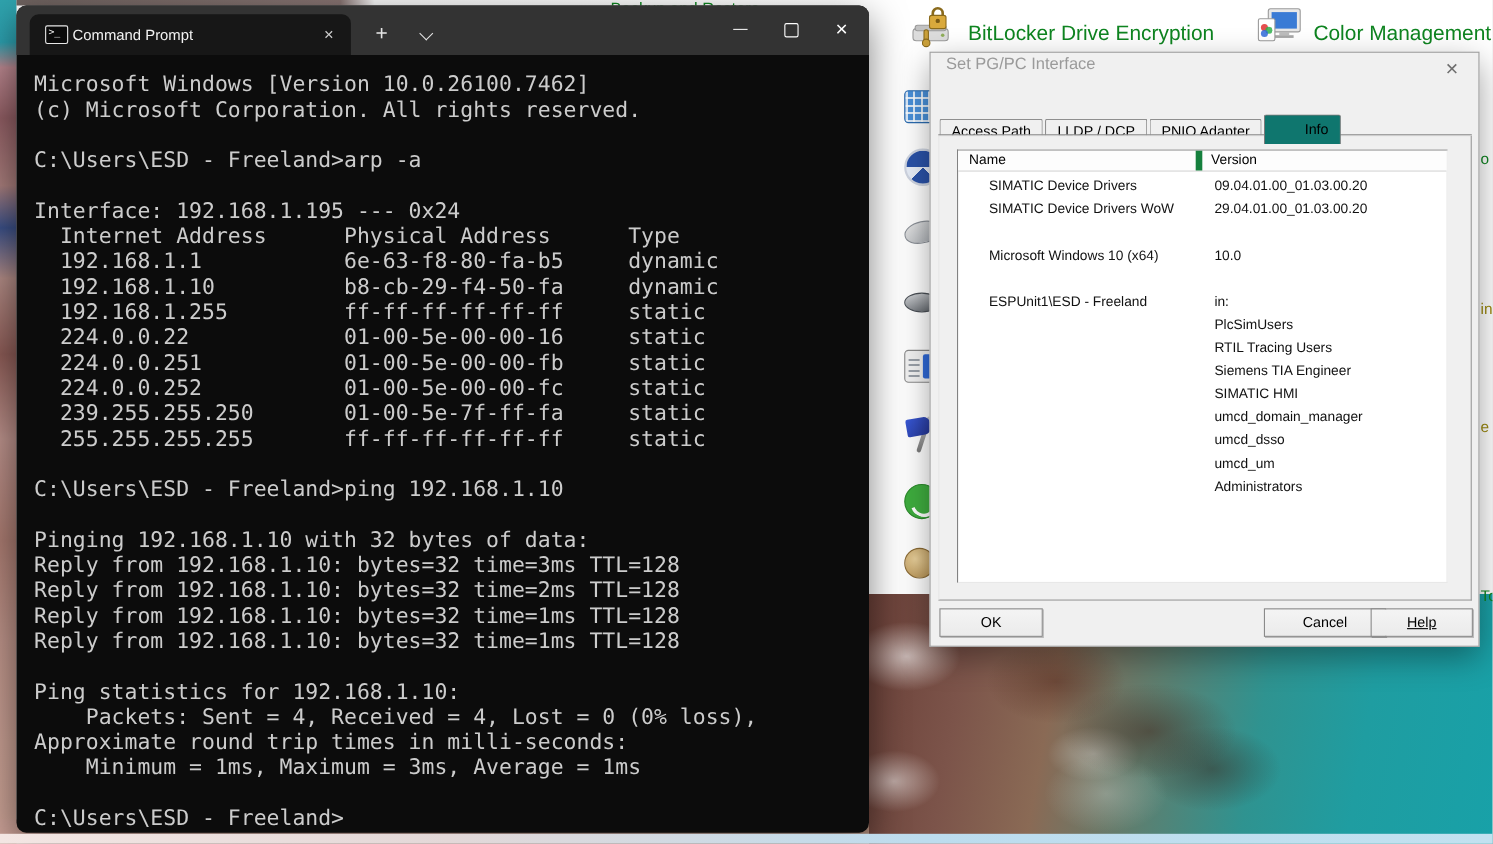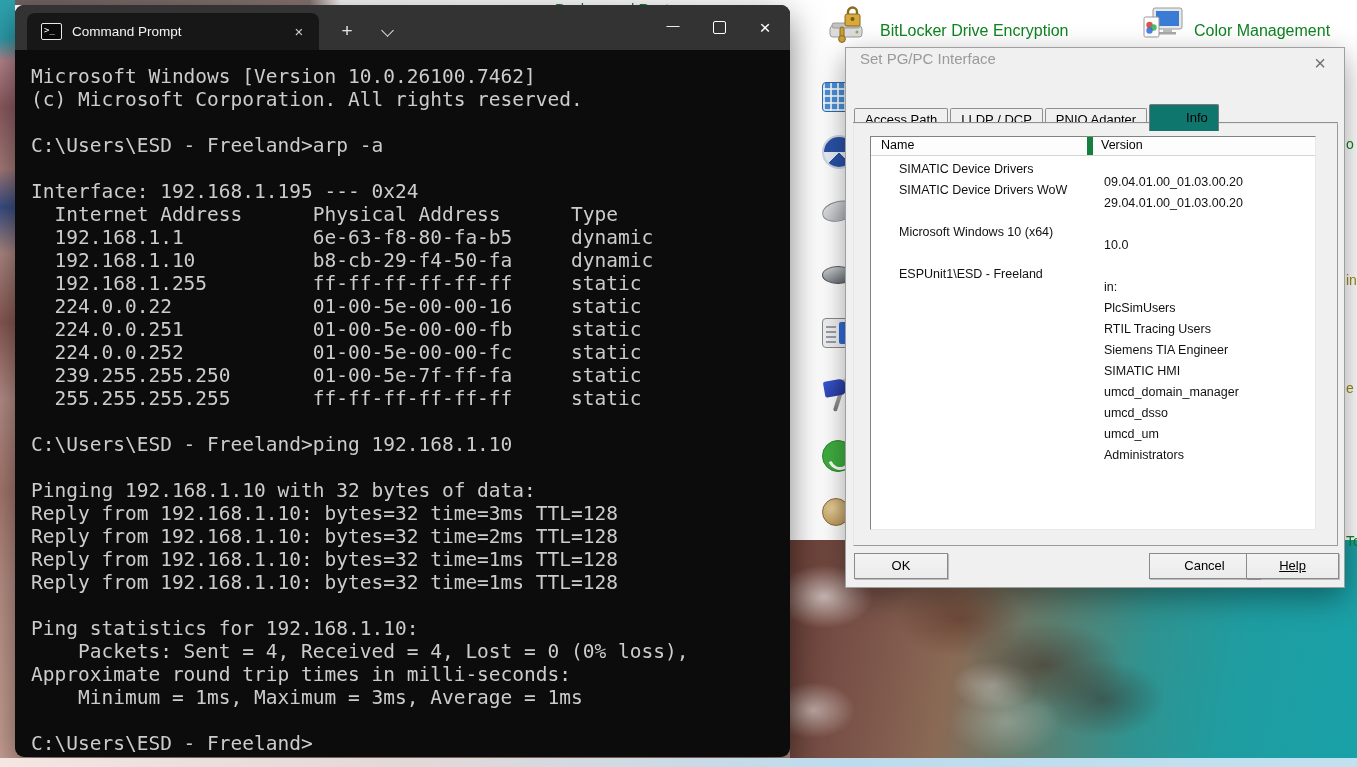--- a/index.html
+++ b/index.html
@@ -23,36 +23,36 @@
       radial-gradient(ellipse 80px 50px at 38% 80%,rgba(230,240,238,.28),rgba(230,240,238,0) 70%),
       radial-gradient(ellipse 90px 55px at 55% 70%,rgba(52,30,22,.45),rgba(52,30,22,0) 70%),
       radial-gradient(ellipse 60px 35px at 36% 64%,rgba(255,255,255,.35),rgba(255,255,255,0) 70%),
       linear-gradient(100deg,#6a4038 0%,#7c544a 16%,#8a6a55 30%,#5d7f70 46%,#2f9390 62%,#1f9da1 78%,#18a1a8 100%);}
   #taskbar{position:absolute;left:0;top:758px;width:1357px;height:9px;
     background:linear-gradient(90deg,#f3e6e3 0%,#e3d8d8 30%,#bcdcee 62%,#c2e1f0 100%);}
 
   
   #cp-panel{position:absolute;left:790px;top:0;width:567px;height:540px;background:#ffffff;}
   .cp-link-row{position:absolute;top:5px;display:flex;align-items:center;gap:10px;}
-  .cp-link{font-size:16px;margin-top:12px;}
+  .cp-link{font-size:19px;margin-top:12px;}
   #cp-frag-top{position:absolute;left:540px;top:0;font-size:15px;white-space:nowrap;}
   .cp-edge-frag{position:absolute;left:1346px;width:11px;overflow:hidden;font-size:14px;}
   .cp-icon-col{position:absolute;left:822px;top:0;width:34px;height:540px;}
   .cpi{position:absolute;left:0;}
 
   
   #terminal{position:absolute;left:15px;top:5px;width:775px;height:752px;border-radius:9px;
     background:#0c0c0c;box-shadow:0 12px 34px rgba(0,0,0,.5);}
   #term-titlebar{position:absolute;left:0;top:0;width:775px;height:45px;background:#333333;
     border-radius:9px 9px 0 0;}
   #term-tab{position:absolute;left:12px;top:8px;width:292px;height:37px;background:#171717;
     border-radius:8px 8px 0 0;display:flex;align-items:center;padding:0 10px 0 14px;box-sizing:border-box;}
   .cmd-ico{width:17px;height:15px;background:#0a0a0a;border:1px solid #e8e8e8;border-radius:2px;
     color:#ffffff;font-size:9px;line-height:13px;padding-left:2px;font-family:"DejaVu Sans Mono",monospace;}
-  #term-tab-title{color:#f2f2f2;font-size:13.5px;margin-left:10px;flex:1;}
+  #term-tab-title{color:#f2f2f2;font-size:13.5px;margin-left:4px;flex:1;}
   .tab-close{color:#cfcfcf;font-size:15px;width:20px;text-align:center;cursor:default;}
   #new-tab-btn{position:absolute;left:318px;top:12px;color:#e4e4e4;font-size:19px;width:28px;height:28px;
     text-align:center;line-height:27px;}
   #tab-chevron{position:absolute;left:368px;top:21px;width:8px;height:8px;border-right:1.6px solid #e4e4e4;
     border-bottom:1.6px solid #e4e4e4;transform:rotate(45deg);}
   #caption-btns{position:absolute;right:2px;top:0;height:45px;display:flex;}
   .cap-btn{width:46px;height:45px;display:flex;align-items:center;justify-content:center;color:#ffffff;}
   .glyph-min{font-size:13px;margin-top:-4px;}
   .glyph-max{width:11px;height:11px;border:1.2px solid #ffffff;border-radius:2px;}
   .glyph-close{font-size:19px;}
@@ -74,21 +74,21 @@
     border:1px solid #9a9a9a;border-top-color:#e6e6e6;border-left-color:#e6e6e6;box-sizing:border-box;z-index:1;}
   .pane-topline{position:absolute;left:7px;top:74px;width:485px;height:1px;background:#8f8f8f;z-index:2;}
   #listbox{position:absolute;left:16px;top:12px;width:446px;height:394px;background:#ffffff;
     border:1px solid #828282;border-bottom-color:#e8e8e8;border-right-color:#e8e8e8;box-sizing:border-box;}
   #lv-header{display:flex;height:18px;border-bottom:1px solid #d5d5d5;background:#fdfdfd;font-size:12.5px;}
   .lv-h1{width:222px;border-right:6px solid #15803d;padding-left:10px;line-height:17px;box-sizing:border-box;}
   .lv-h2{flex:1;padding-left:8px;line-height:17px;}
   #lv-rows{padding-top:6px;}
   .lv-row{display:flex;height:21px;font-size:12.5px;color:#111;}
   .lv-name{width:205px;padding-left:28px;white-space:nowrap;overflow:hidden;}
-  .lv-ver{padding-left:0;white-space:nowrap;margin-top:13px;}
+  .lv-ver{padding-left:0;white-space:nowrap;}
   .dlg-btn{position:absolute;top:505px;height:26px;font-size:13px;color:#000;background:linear-gradient(#f4f4f4,#ebebeb);
     border:1px solid #8a8a8a;box-shadow:1px 1px 0 rgba(0,0,0,.22);text-align:center;line-height:24px;box-sizing:border-box;}
   #btn-ok{left:8px;width:94px;}
   #btn-cancel{left:303px;width:111px;}
   #btn-help{left:400px;width:93px;text-decoration:underline;}
 
   
   .ico-box{width:30px;height:28px;border-radius:4px;}
 </style>
 </head>

